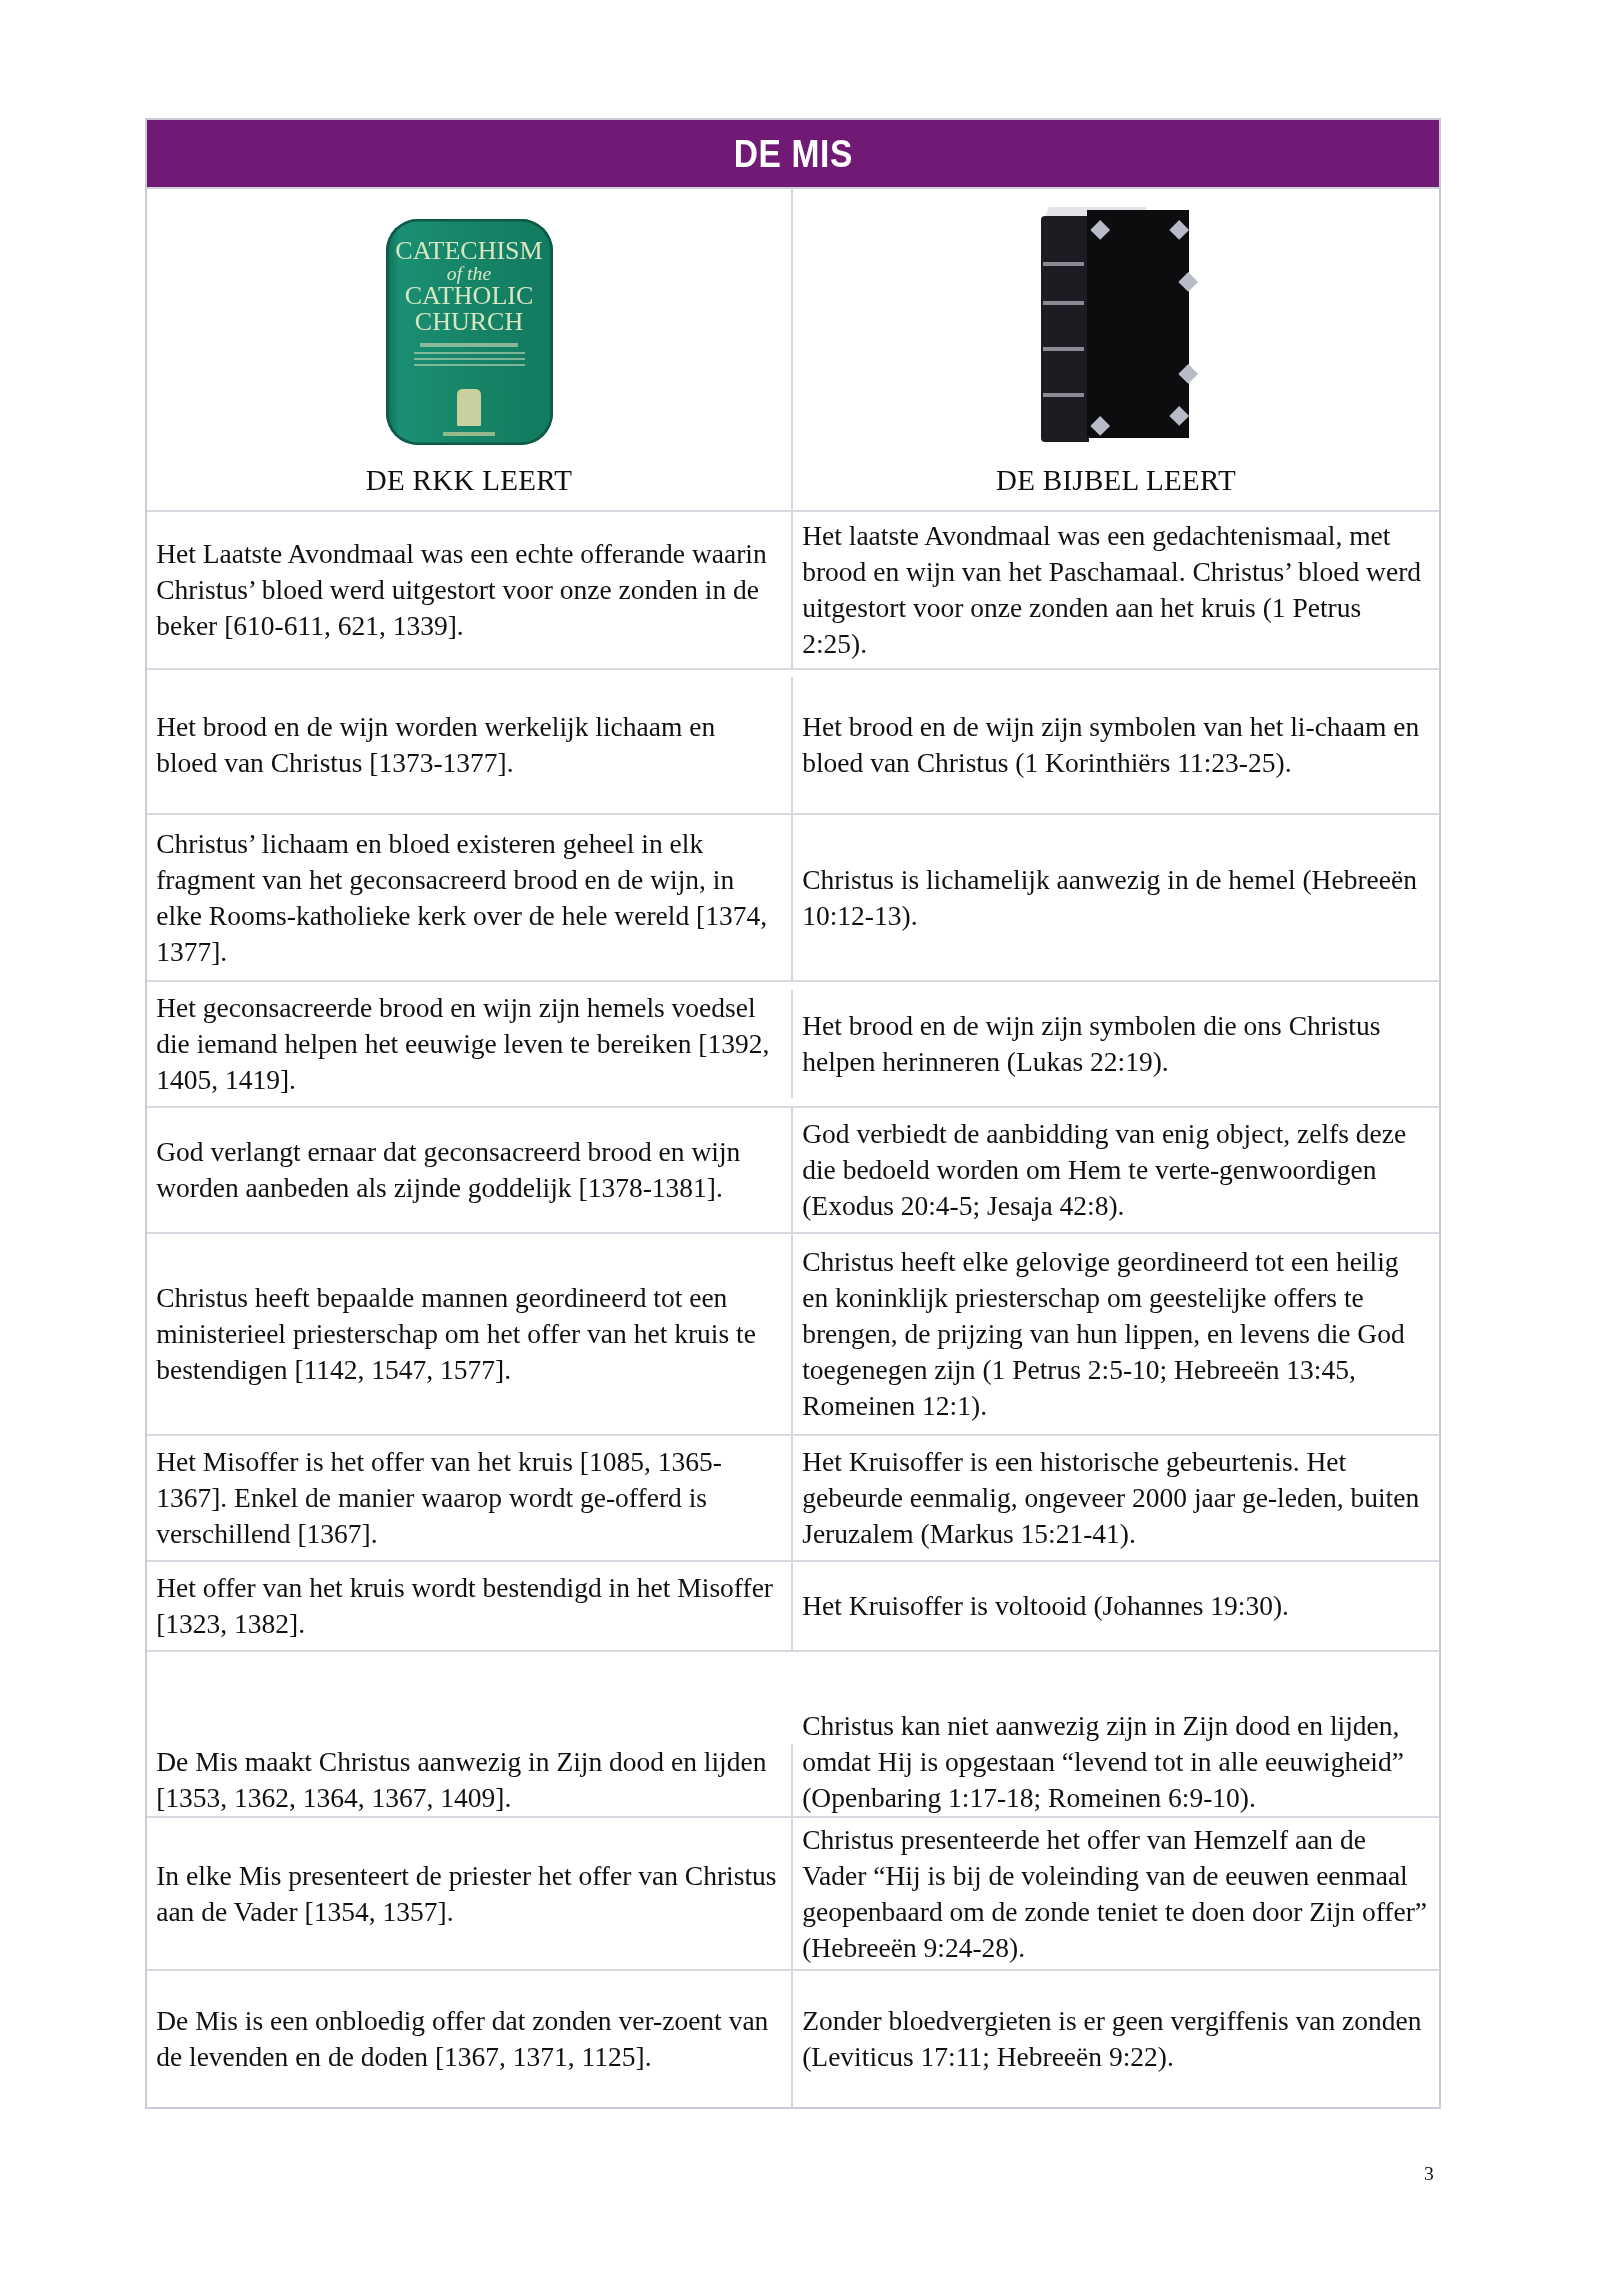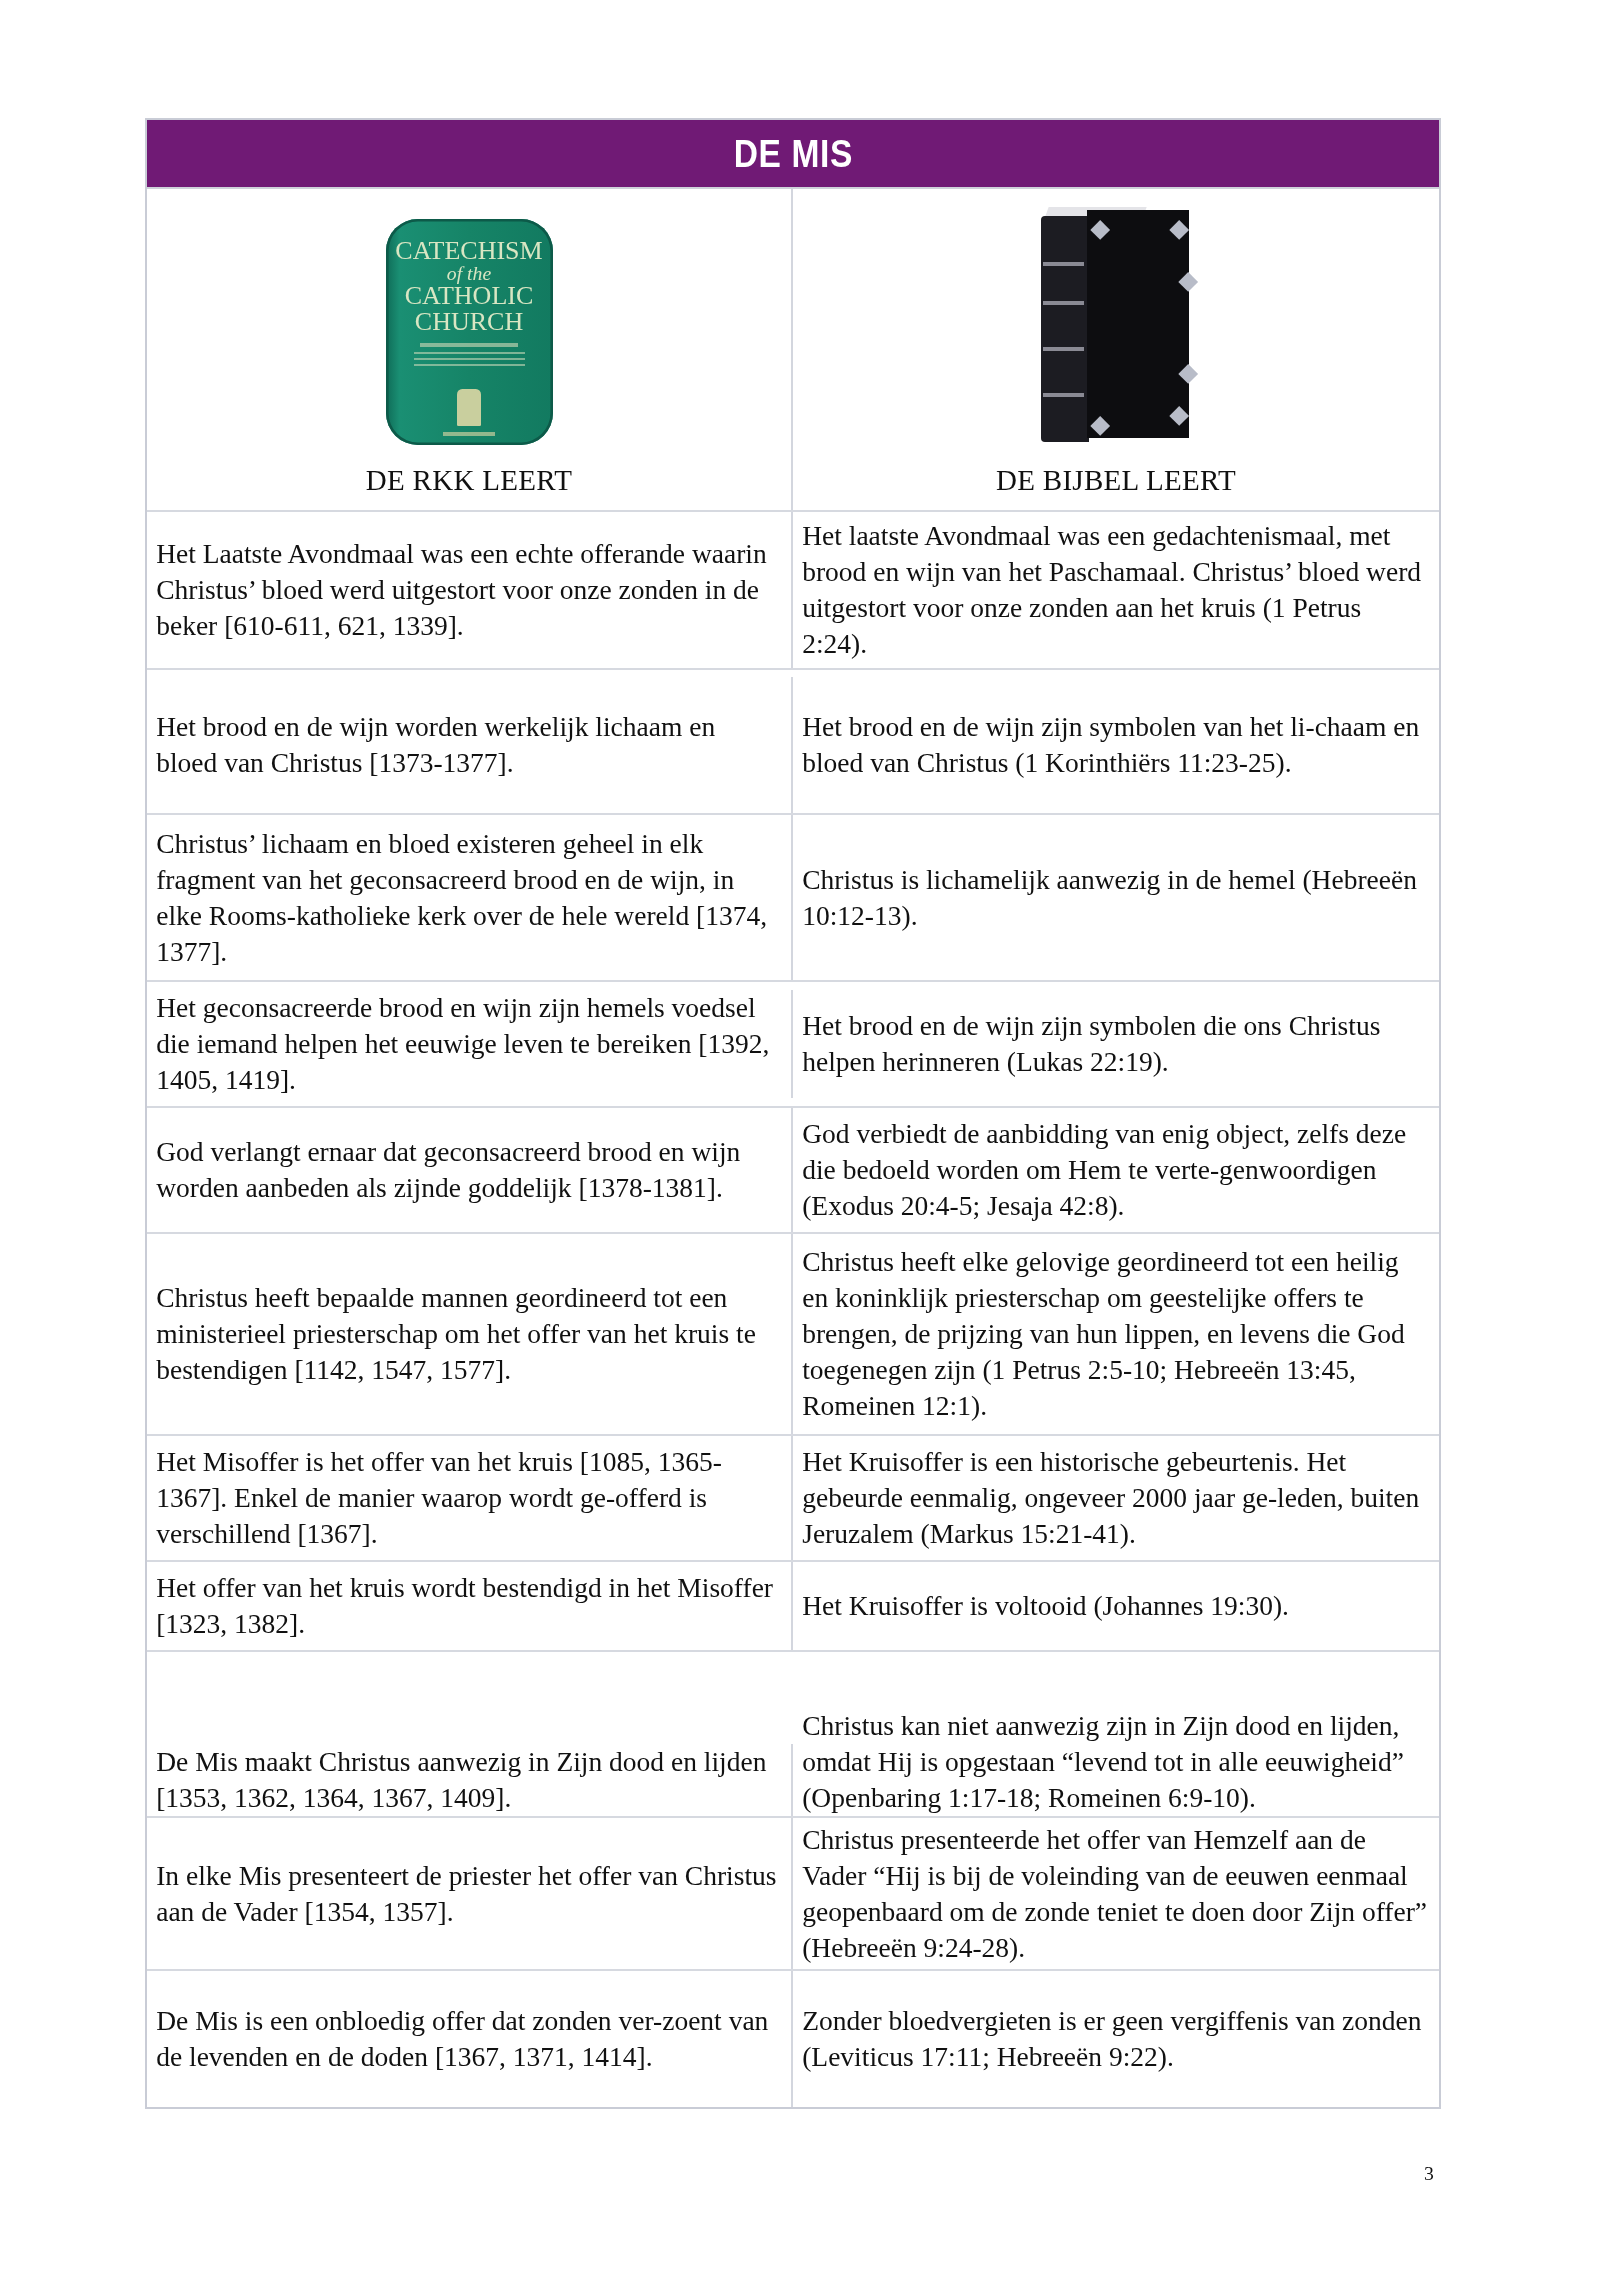--- a/index.html
+++ b/index.html
@@ -81,21 +81,21 @@
       </div>
       <div class="col-head">DE BIJBEL LEERT</div>
     </div>
   </div>
 
   <div class="row" style="height:156px;">
     <div class="cell left">
         <p>Het Laatste Avondmaal was een echte offerande waarin Christus’ bloed werd uitgestort voor onze zonden in de beker [610-611, 621, 1339].</p>
       </div>
     <div class="cell">
-        <p>Het laatste Avondmaal was een gedachtenismaal, met brood en wijn van het Paschamaal. Christus’ bloed werd uitgestort voor onze zonden aan het kruis (1 Petrus 2:24).</p>
+        <p>Het laatste Avondmaal was een gedachtenismaal, met brood en wijn van het Paschamaal. Christus’ bloed werd uitgestort voor onze zonden aan het kruis (1 Petrus 2:25).</p>
       </div>
   </div>
   <div class="row" style="height:136px;margin-top:7px;">
     <div class="cell left">
         <p>Het brood en de wijn worden werkelijk lichaam en bloed van Christus [1373-1377].</p>
       </div>
     <div class="cell">
         <p>Het brood en de wijn zijn symbolen van het li-chaam en bloed van Christus (1 Korinthiërs 11:23-25).</p>
       </div>
   </div>
@@ -158,21 +158,21 @@
   <div class="row" style="height:151px;">
     <div class="cell left">
         <p>In elke Mis presenteert de priester het offer van Christus aan de Vader [1354, 1357].</p>
       </div>
     <div class="cell">
         <p>Christus presenteerde het offer van Hemzelf aan de Vader “Hij is bij de voleinding van de eeuwen eenmaal geopenbaard om de zonde teniet te doen door Zijn offer” (Hebreeën 9:24-28).</p>
       </div>
   </div>
   <div class="row" style="height:136px;">
     <div class="cell left">
-        <p>De Mis is een onbloedig offer dat zonden ver-zoent van de levenden en de doden [1367, 1371, 1414].</p>
+        <p>De Mis is een onbloedig offer dat zonden ver-zoent van de levenden en de doden [1367, 1371, 1125].</p>
       </div>
     <div class="cell">
         <p>Zonder bloedvergieten is er geen vergiffenis van zonden (Leviticus 17:11; Hebreeën 9:22).</p>
       </div>
   </div>
 </div>
 
 <div class="page-num">3</div>
 
 

